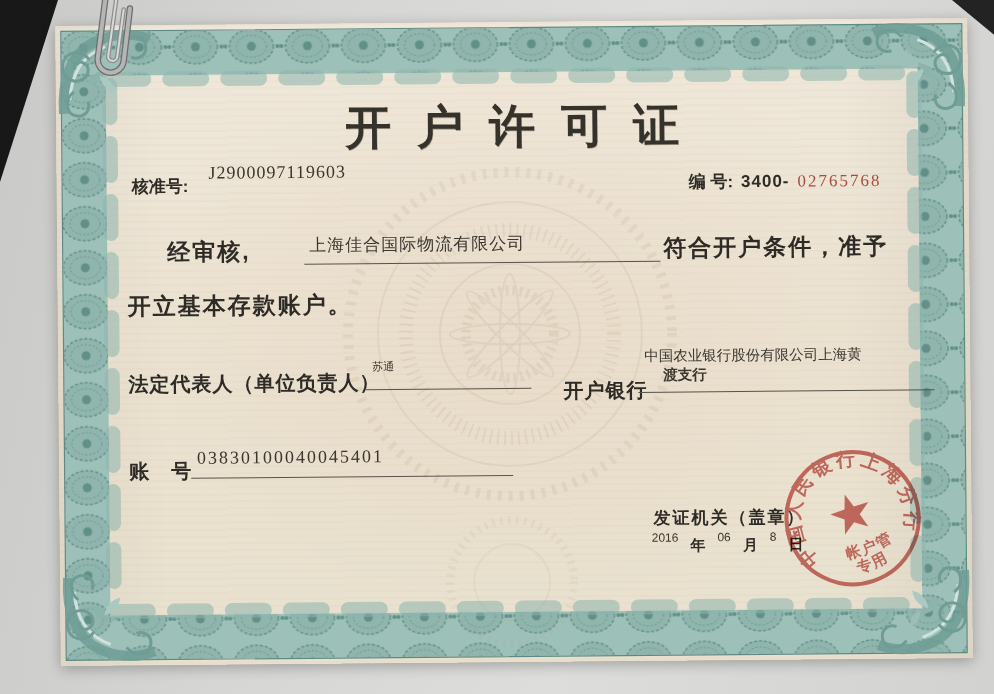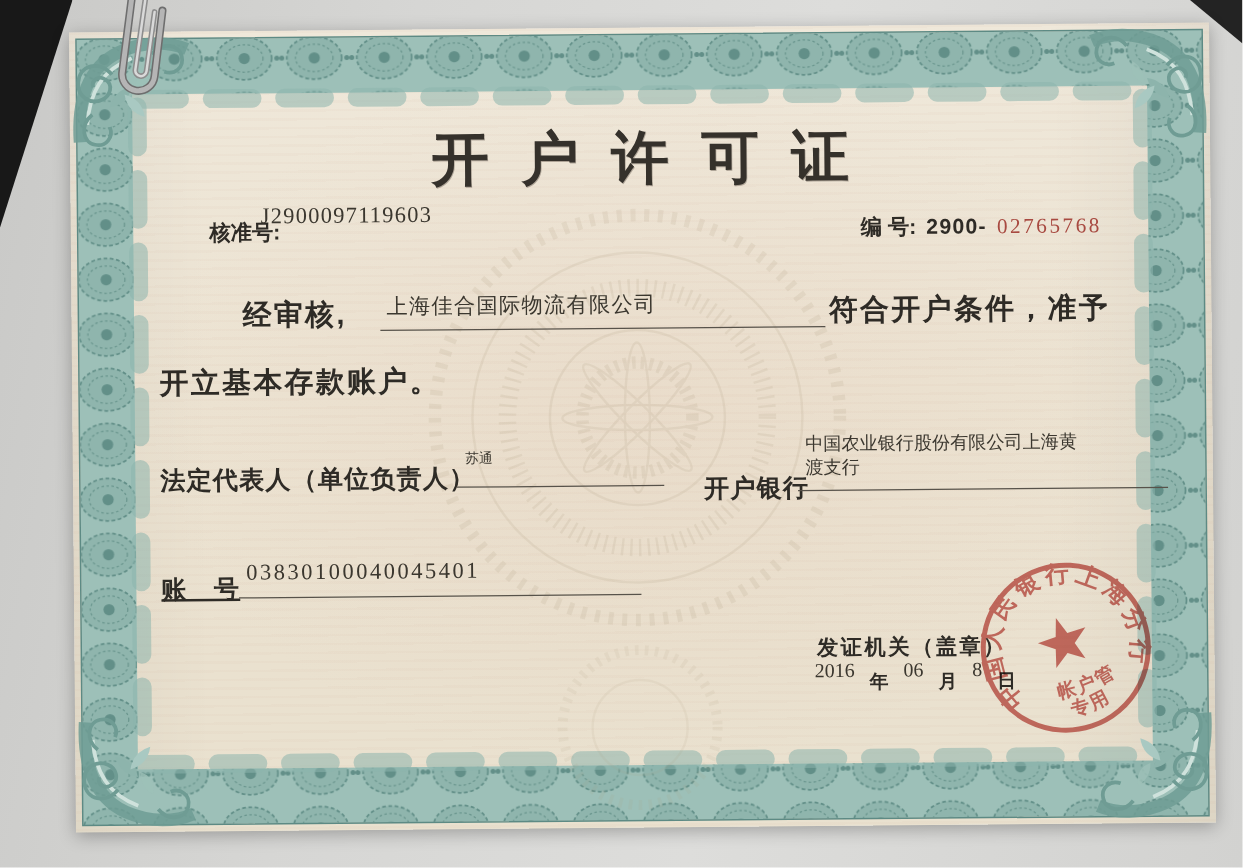--- a/index.html
+++ b/index.html
@@ -40,21 +40,21 @@
     font-family:"Liberation Serif",serif;font-weight:700;font-size:46px;color:#35312b;
     letter-spacing:26px;margin-right:-26px;text-shadow:0.6px 0.8px 0.5px rgba(60,50,40,0.35);
     white-space:nowrap;
   }
   .row-serial{display:flex;align-items:baseline;gap:8px;font-size:17px;}
   .red-num{font-family:"Liberation Serif",serif;letter-spacing:2px;text-align:right;}
   .big{font-size:23px;letter-spacing:2px;}
   .mid{font-size:20px;letter-spacing:1px;}
   .bank-val{font-size:14.5px;line-height:19px;}
   .date-row{display:flex;align-items:baseline;gap:12px;}
-  .date-num{font-family:Liberation Serif, serif;font-size:16px;color:#3b372f;transform:translateY(-7px);}
+  .date-num{font-family:Liberation Sans, sans-serif;font-size:12px;color:#3b372f;transform:translateY(-7px);}
   .date-unit{font-weight:700;font-size:15px;color:#2e2b26;transform:translateY(2px);}
   .seal-box{position:absolute;left:709px;top:417px;width:170px;height:170px;z-index:3;mix-blend-mode:multiply;opacity:0.9;}
   .clip-box{position:absolute;left:76px;top:-6px;width:70px;height:102px;z-index:10;transform:rotate(9deg);}
 </style>
 </head>
 <body>
 
 <div class="dark-wedge-tl"></div>
 <div class="dark-wedge-tr"></div>
 
@@ -113,46 +113,46 @@
       <circle r="62" stroke-width="8" stroke-dasharray="3 5"></circle>
       <circle r="38" stroke-width="2"></circle>
     </g>
   </svg>
 
   <div class="layer content">
     <div class="title-wrap">
       <span class="title-text">开户许可证</span>
     </div>
 
-    <div class="abs label" style="left:75px;top:150px;font-size:17px;margin-left:36px;">核准号:</div>
+    <div class="abs label" style="left:75px;top:150px;font-size:17px;">核准号:</div>
     <div class="abs serif-val" style="left:152px;top:138px;font-size:18px;letter-spacing:1px;">J2900097119603</div>
 
     <div class="abs row-serial" style="left:632px;top:150px;">
       <span class="label">编 号:</span>
-      <span class="ink" style="font-weight:600;letter-spacing:1px;">2900-</span>
+      <span class="ink" style="font-weight:600;letter-spacing:1px;">3400-</span>
       <span class="red-num" style="color:#a84a41;">02765768</span>
     </div>
 
-    <div class="abs label big" style="left:137px;top:212px;">经审核,</div>
+    <div class="abs label big" style="left:110px;top:212px;">经审核,</div>
     <div class="abs serif-val" style="left:252px;top:210px;font-size:17px;letter-spacing:1px;">上海佳合国际物流有限公司</div>
     <div class="underline" style="left:247px;top:240px;width:356px;"></div>
     <div class="abs label big" style="left:606px;top:212px;">符合开户条件，准予</div>
 
     <div class="abs label big" style="left:70px;top:266px;">开立基本存款账户。</div>
 
     <div class="abs label mid" style="left:70px;top:346px;">法定代表人（单位负责人）</div>
     <div class="abs serif-val" style="left:314px;top:336px;font-size:11px;">苏通</div>
     <div class="underline" style="left:307px;top:366px;width:166px;"></div>
 
     <div class="abs label mid" style="left:505px;top:356px;">开户银行</div>
     <div class="abs serif-val bank-val" style="left:586px;top:326px;">中国农业银行股份有限公司上海黄</div>
-    <div class="abs serif-val bank-val" style="left:586px;top:345px;">渡支行</div>
+    <div class="abs serif-val bank-val" style="left:605px;top:345px;font-weight:bold;">渡支行</div>
     <div class="underline" style="left:580px;top:371px;width:296px;"></div>
 
-    <div class="abs label mid" style="left:70px;top:433px;text-decoration:underline;">账　号</div>
+    <div class="abs label mid" style="left:70px;top:433px;">账　号</div>
     <div class="abs serif-val" style="left:138px;top:423px;font-size:18px;letter-spacing:2px;">03830100040045401</div>
     <div class="underline" style="left:132px;top:453px;width:322px;"></div>
 
     <div class="abs label" style="left:594px;top:486px;font-size:17px;letter-spacing:2px;">发证机关（盖章）</div>
     <div class="abs date-row" style="left:592px;top:514px;">
       <span class="date-num">2016</span>
       <span class="date-unit">年</span>
       <span class="date-num">06</span>
       <span class="date-unit">月</span>
       <span class="date-num">8</span>

